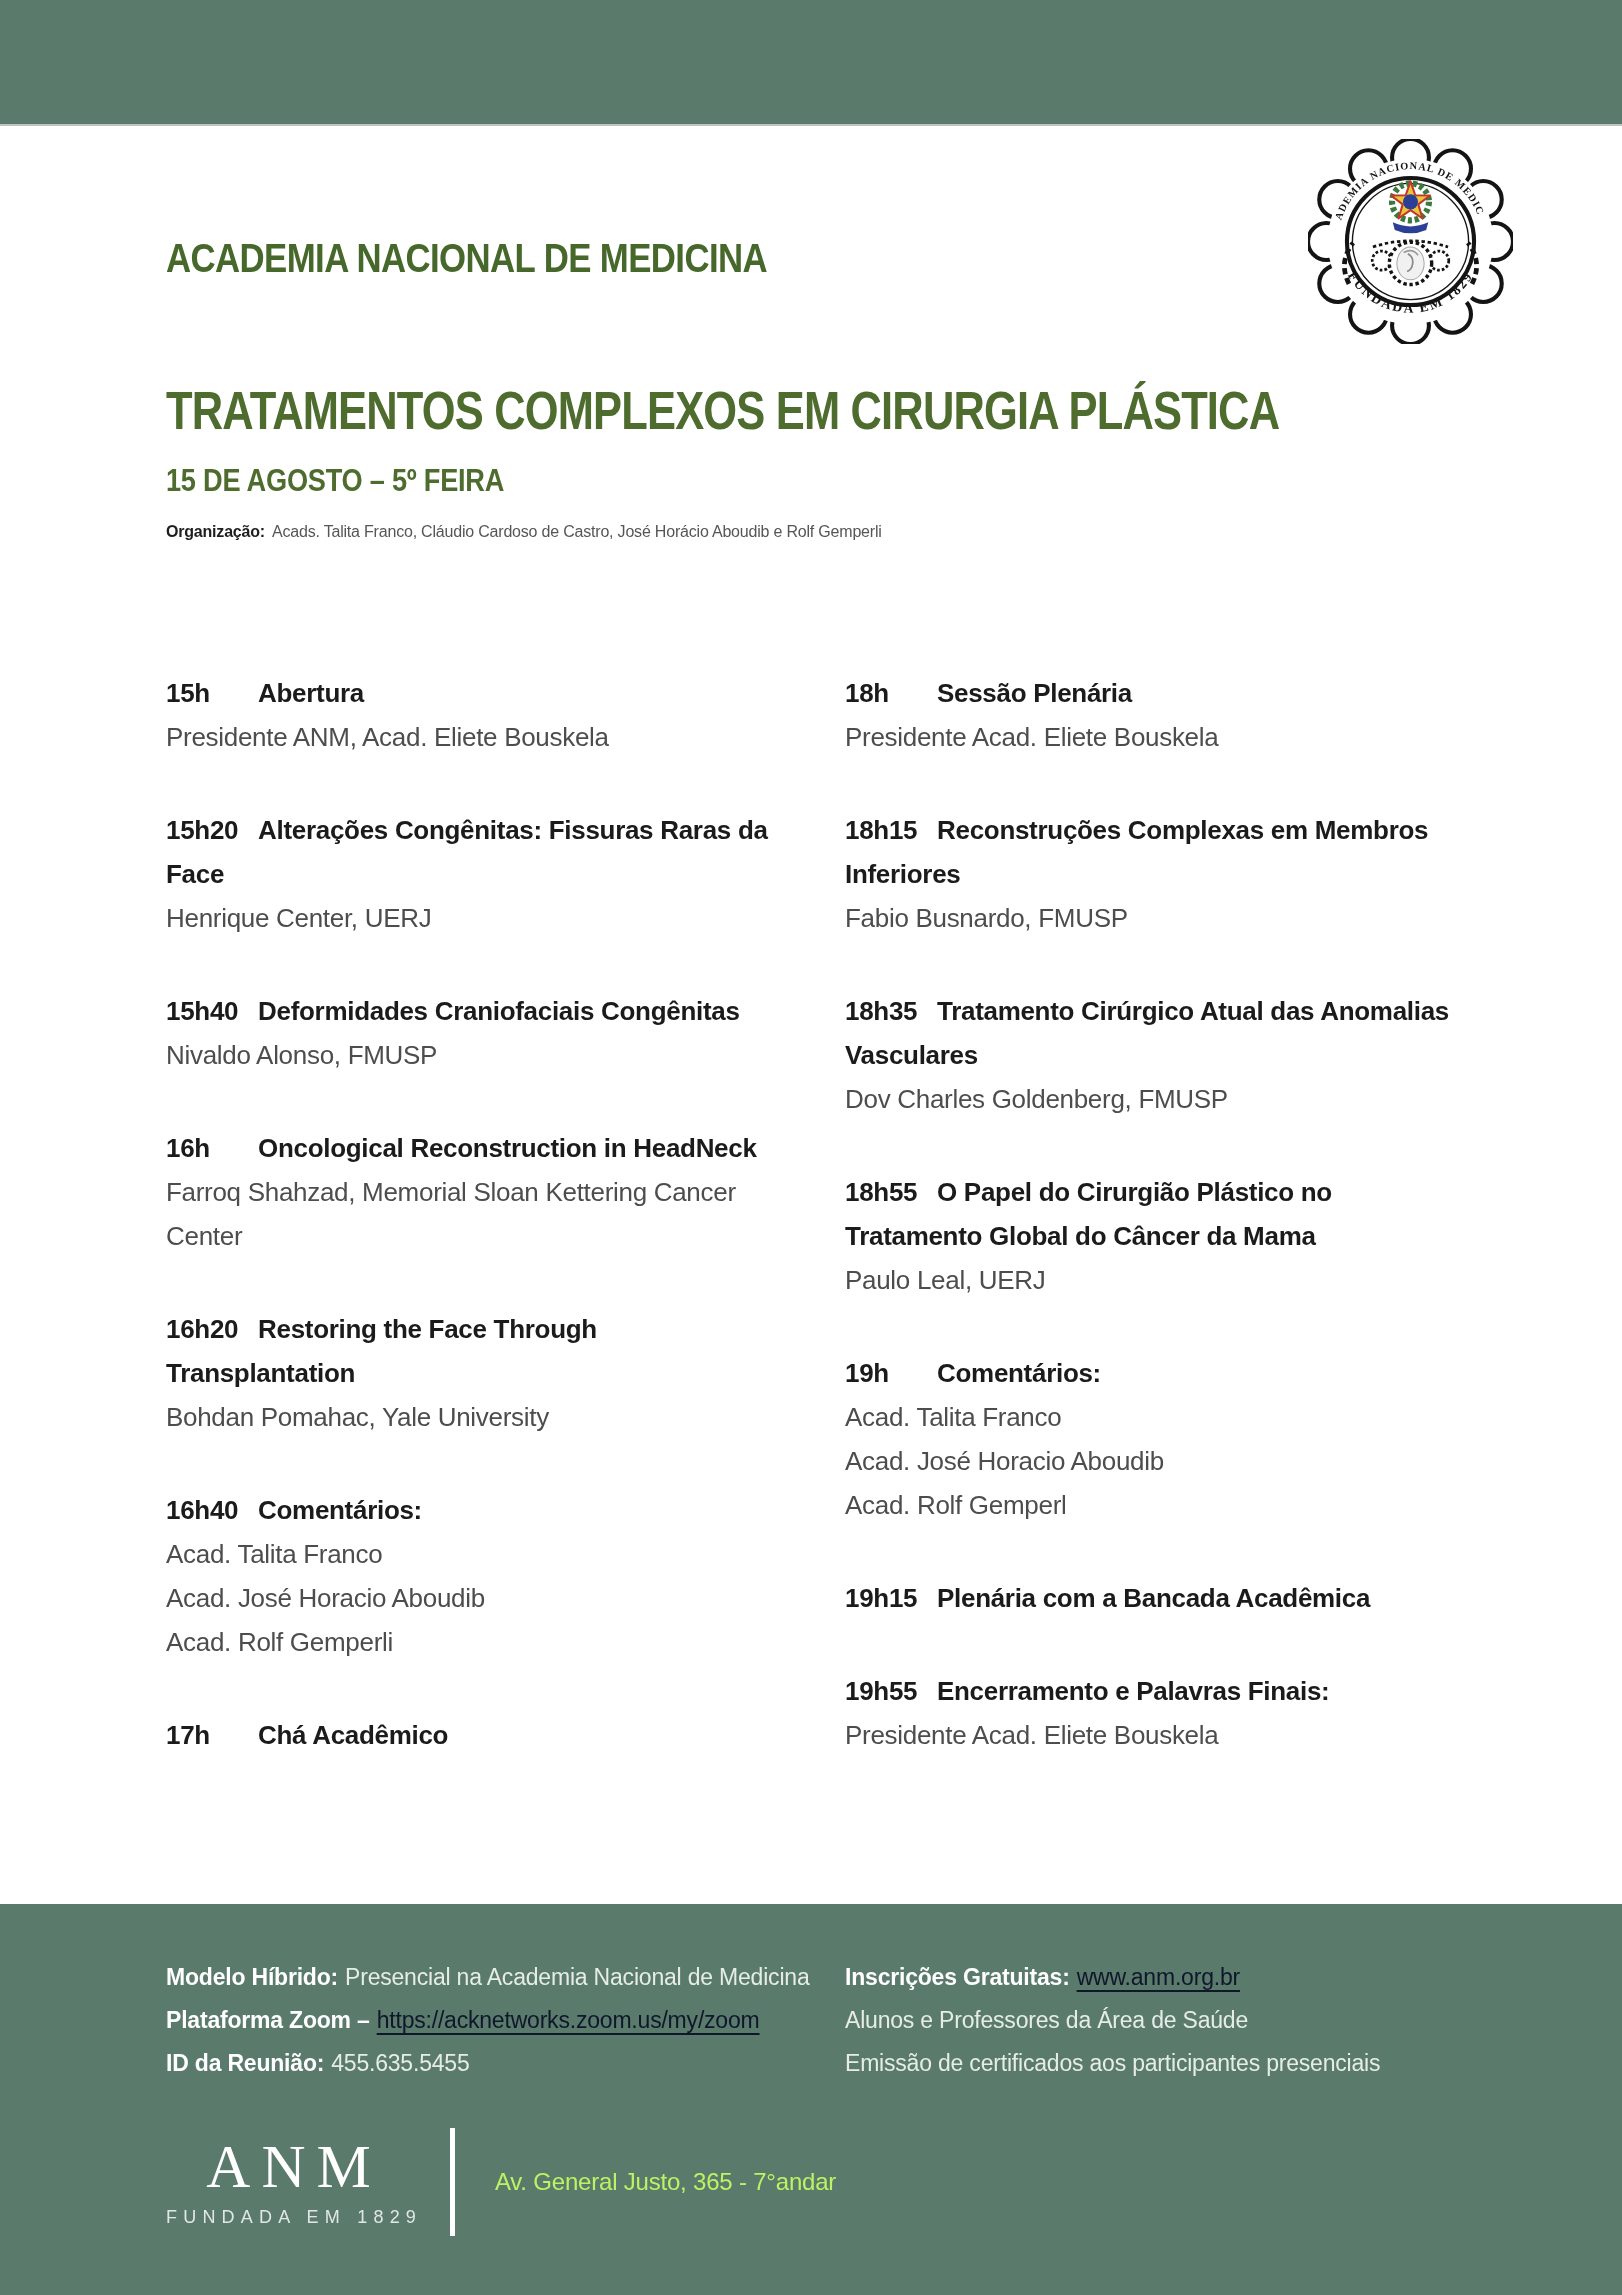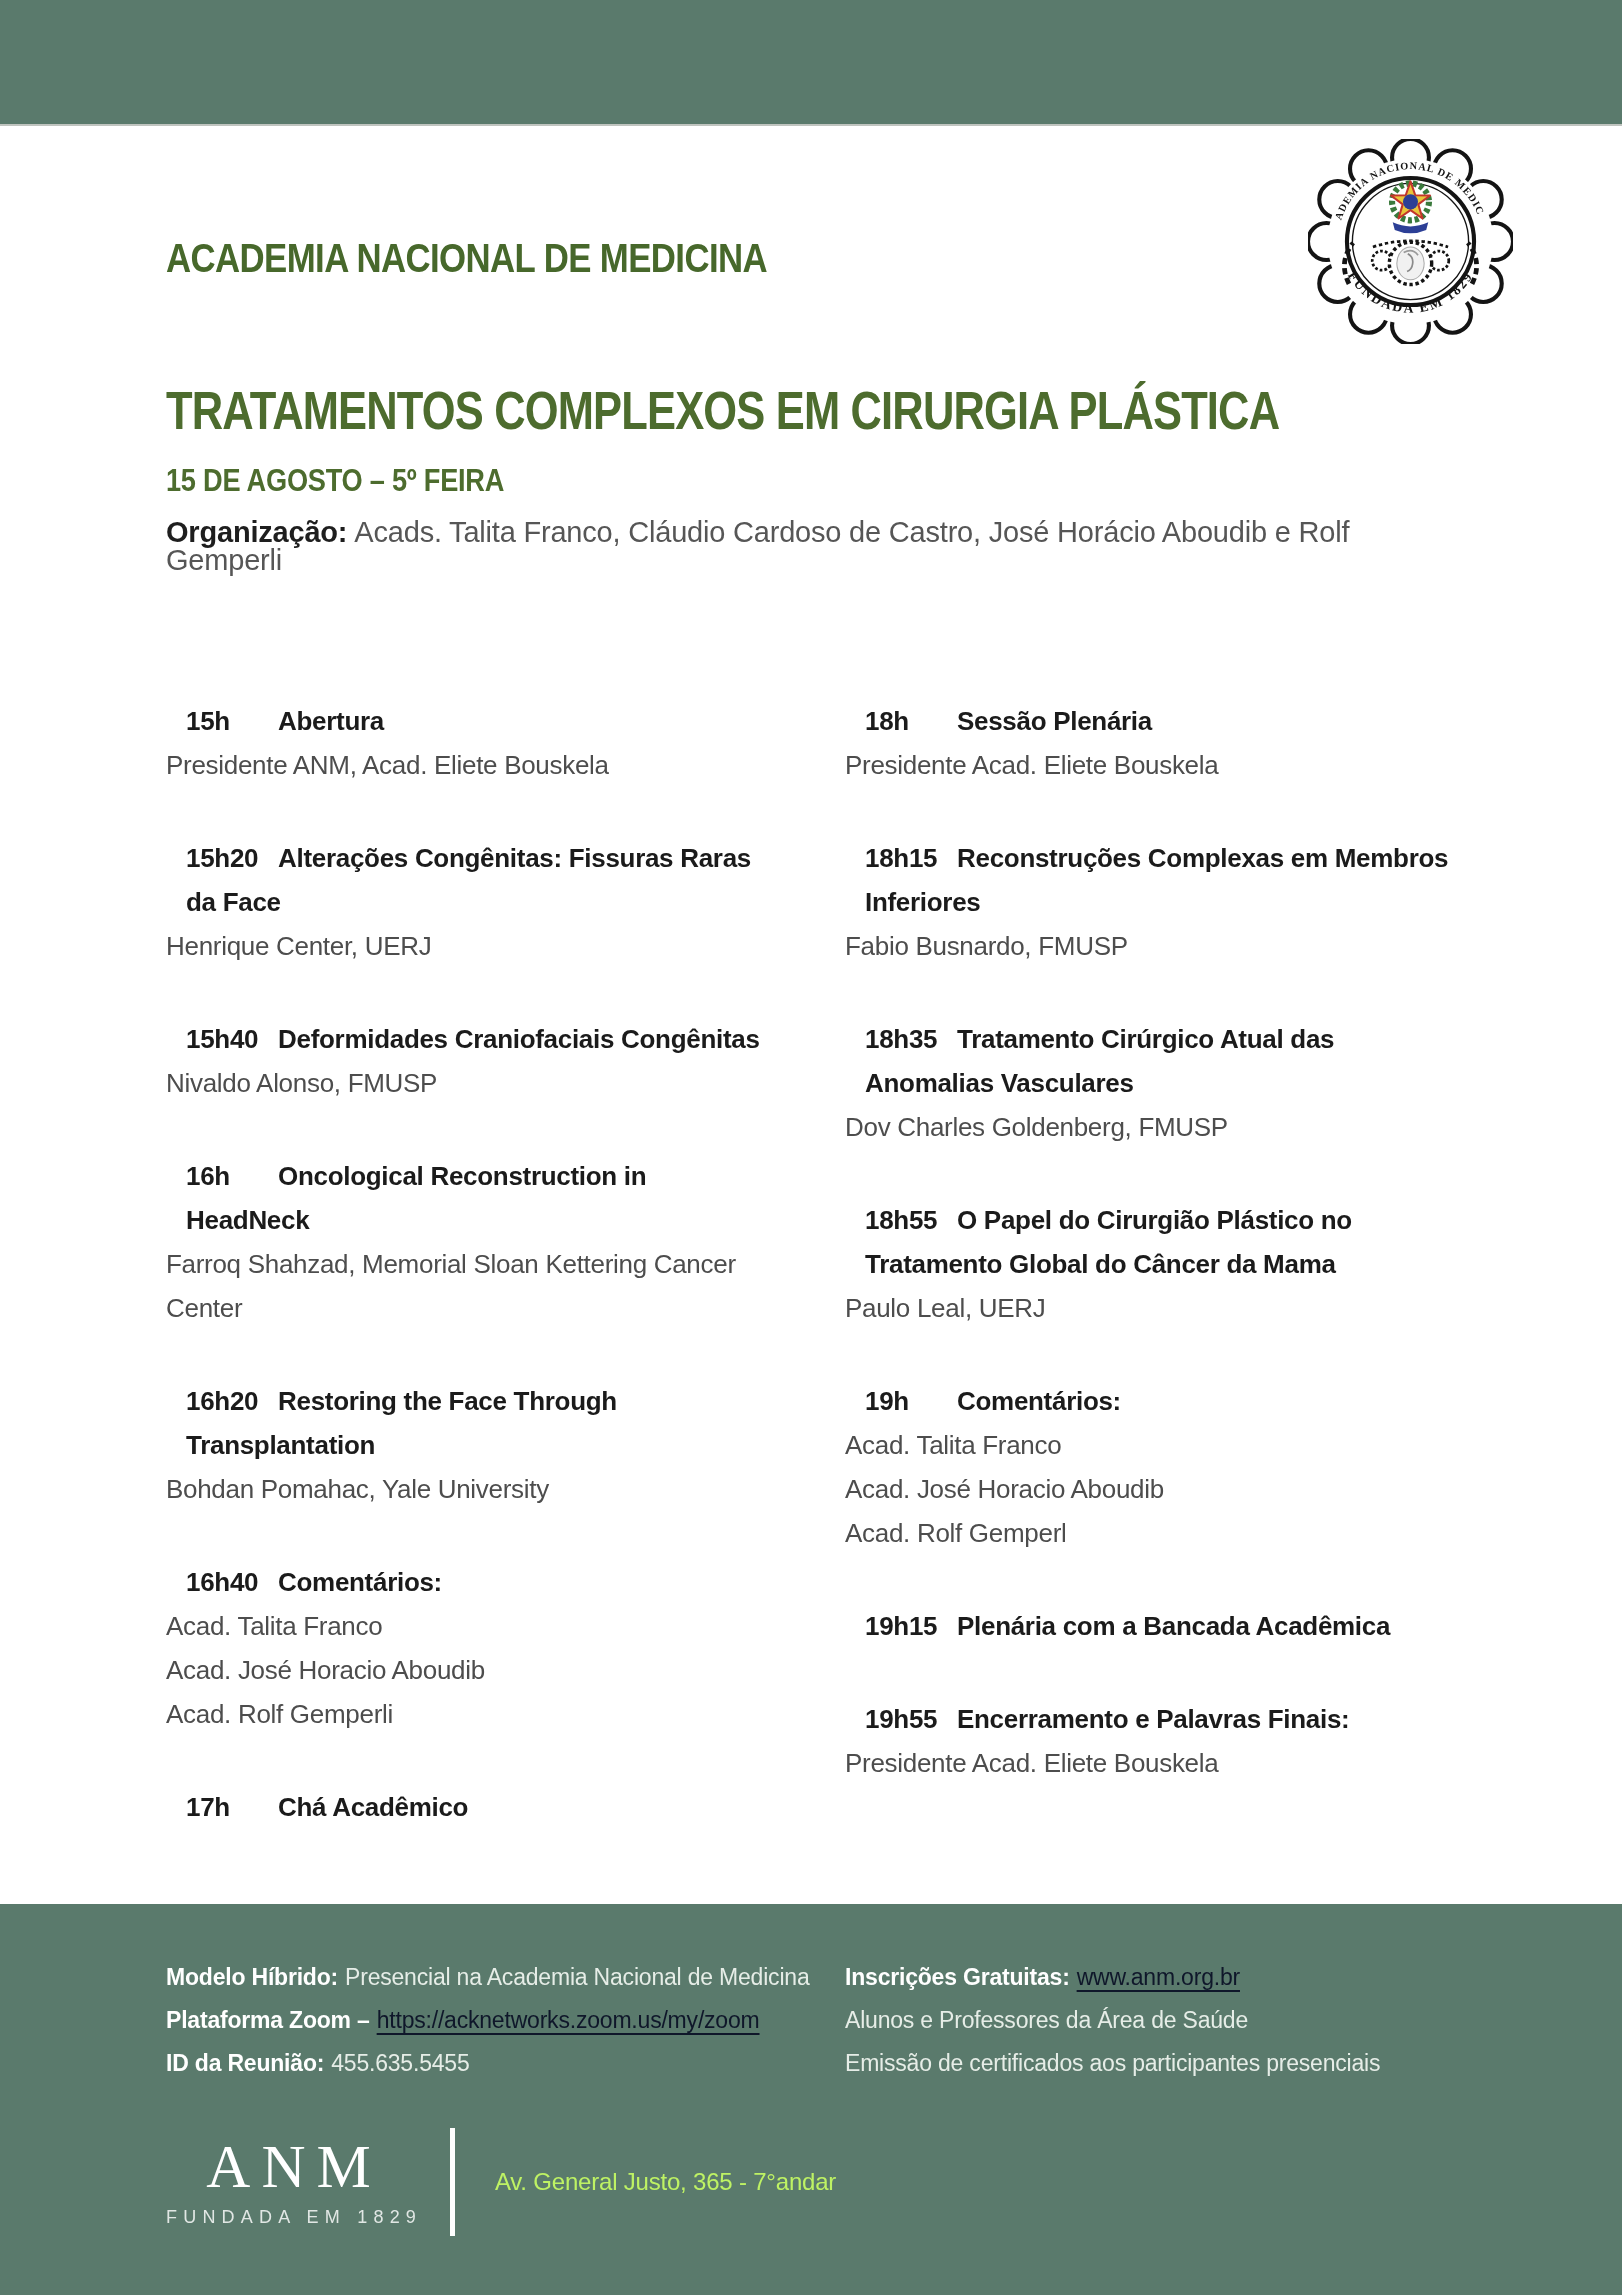--- a/index.html
+++ b/index.html
@@ -21,32 +21,31 @@
   .event-title {
     margin-top:99px; font-size:53px; font-weight:bold; color:#4d6c2e;
     letter-spacing:-1px; transform:scaleX(.82); transform-origin:left center;
     white-space:nowrap;
   }
   .date-line {
     margin-top:21px; font-size:32px; font-weight:bold; color:#4d6c2e;
     letter-spacing:-0.3px; transform:scaleX(.85); transform-origin:left center;
     white-space:nowrap;
   }
-  .org-line { margin-top:19.4px; font-size:29px; line-height:28px; color:#565656; letter-spacing:-0.2px; }
+  .org-line { margin-top:19.4px; font-size:16px; line-height:28px; color:#565656; letter-spacing:-0.2px; }
   .org-label { font-weight:bold; color:#1e1e1e; margin-right:7px; }
 
   .seal { position:absolute; top:139px; left:1308px; width:205px; height:205px; }
 
   .schedule { display:flex; gap:69px; margin-top:125px; }
   .schedule-col { width:610px; flex:0 0 610px; }
   .entry { margin-bottom:49px; }
   .entry-title {
     font-size:26px; line-height:44px; font-weight:bold; color:#1b1b1b;
     letter-spacing:-0.3px;
-    margin-left:20px;
   }
   .time { display:inline-block; min-width:92px; }
   .speaker {
     font-size:26px; line-height:44px; color:#4d4d4d; letter-spacing:-0.3px;
   }
 
   .footer {
     position:absolute; left:0; top:1904px; width:1623px; height:473px;
     background:#5a7a6c; color:#ffffff; padding:52px 166px 0 166px;
   }

